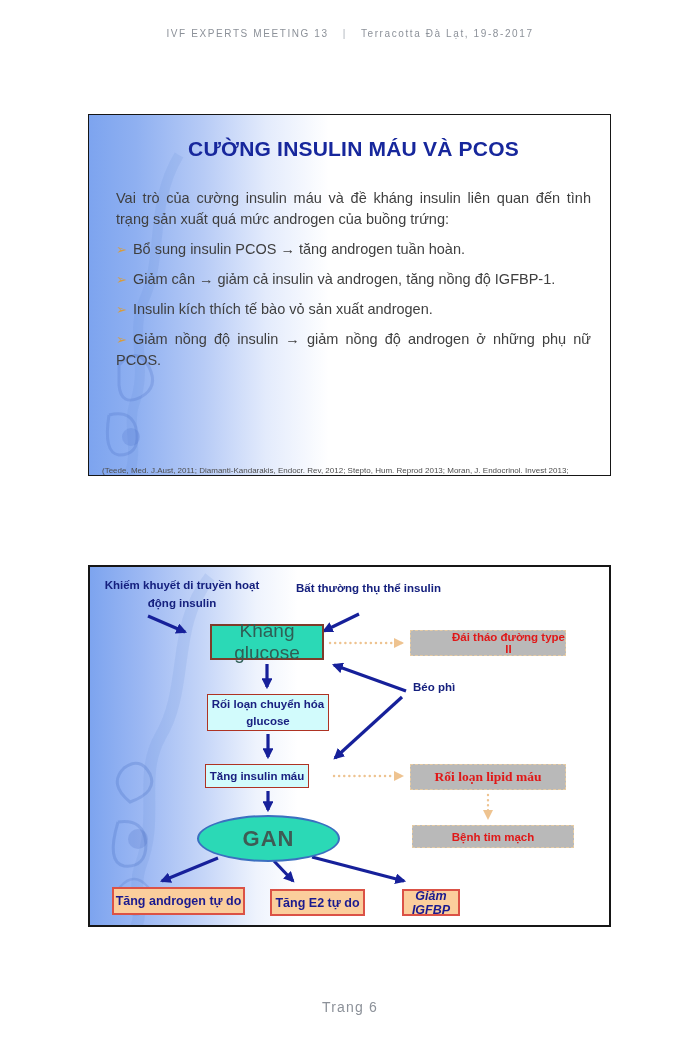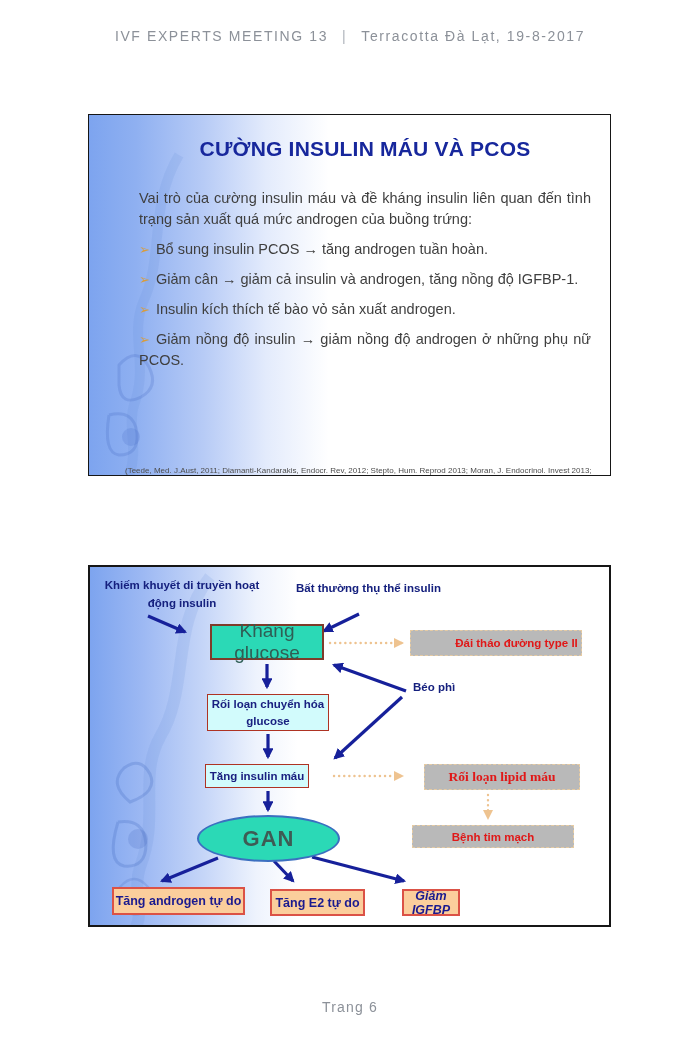--- a/index.html
+++ b/index.html
@@ -3,40 +3,40 @@
 <meta charset="utf-8">
 <style>
   html,body{margin:0;padding:0;}
   body{
     width:700px;height:1042px;position:relative;background:#ffffff;
     font-family:"Liberation Sans", sans-serif;overflow:hidden;
   }
   
   .page-header{
     position:absolute;top:28px;left:0;width:700px;text-align:center;
-    color:#8c9199;font-size:14px;letter-spacing:1.6px;font-weight:400;
+    color:#8c9199;font-size:10px;letter-spacing:1.6px;font-weight:400;
   }
   .page-header .sep{color:#aeb3bb;margin:0 14px;}
   .page-footer{
     position:absolute;top:999px;left:0;width:700px;text-align:center;
     color:#8c9199;font-size:14px;letter-spacing:1.2px;
   }
   
   .slide{
     position:absolute;left:88px;width:523px;box-sizing:border-box;
     background:linear-gradient(90deg,#7da4ef 0%,#8fb0f1 9%,#b7cbf6 22%,#e3ebfc 34%,#ffffff 46%,#ffffff 100%);
     border:2px solid #161616;overflow:hidden;
   }
   .slide1{top:114px;height:362px;border-width:1.5px;}
   .slide2{top:565px;height:362px;
     background:linear-gradient(90deg,#7da4ef 0%,#9cb8f3 10%,#c6d6f8 22%,#eef3fd 32%,#ffffff 40%,#ffffff 100%);
   }
   .watermark{position:absolute;left:0;top:0;pointer-events:none;}
   
-  .s1-inner{position:relative;height:100%;padding:0 19px 0 27px;box-sizing:border-box;margin-left:23px;}
+  .s1-inner{position:relative;height:100%;padding:0 19px 0 27px;box-sizing:border-box;}
   .s1-title{
     margin:22px 0 0;text-align:center;font-size:21px;font-weight:bold;
     color:#17279c;letter-spacing:.2px;
   }
   .s1-intro{
     margin:27px 0 0;font-size:14.5px;line-height:21px;color:#3f3f3f;
     text-align:justify;
   }
   .bullet{
     margin:9px 0 0;font-size:14.5px;line-height:21px;color:#3f3f3f;
@@ -55,28 +55,28 @@
   .lbl-receptor{left:206px;top:15px;width:180px;text-align:left;}
   .lbl-obesity{left:323px;top:114px;width:70px;text-align:left;}
   .n-khang{
     left:120px;top:57px;width:114px;height:36px;background:#2bd9b6;
     border:2px solid #7e3b2a;color:#2f5e55;font-size:19px;
   }
   .graybox{
     background:#b9b9b9;border:1px dashed #e6cba3;color:#e01818;
     font-weight:bold;font-size:11.5px;
   }
-  .n-dtd{left:320px;top:63px;width:172px;height:26px;padding-left:41px;}
+  .n-dtd{left:320px;top:63px;width:156px;height:26px;padding-left:41px;}
   .cyanbox{
     background:#d2fbfc;border:1.5px solid #ae3323;color:#1a2080;
     font-weight:bold;font-size:11.5px;line-height:1.45;
   }
   .n-glucose{left:117px;top:127px;width:122px;height:37px;}
   .n-tang{left:115px;top:197px;width:104px;height:24px;}
-  .n-lipid{left:334px;top:197px;width:156px;height:26px;
+  .n-lipid{left:320px;top:197px;width:156px;height:26px;
     font-family:"Liberation Serif", serif;font-size:13.5px;}
   .n-tim{left:322px;top:258px;width:162px;height:23px;}
   .n-gan{
     left:107px;top:248px;width:143px;height:47px;border-radius:50%;
     background:#2bd9b6;border:2px solid #3b6fc0;color:#3e5b54;
     font-weight:bold;font-size:22px;letter-spacing:1px;
   }
   .peach{
     background:#fbce9c;border:2px solid #db5246;color:#1a1a8f;
     font-weight:bold;font-size:12.5px;

